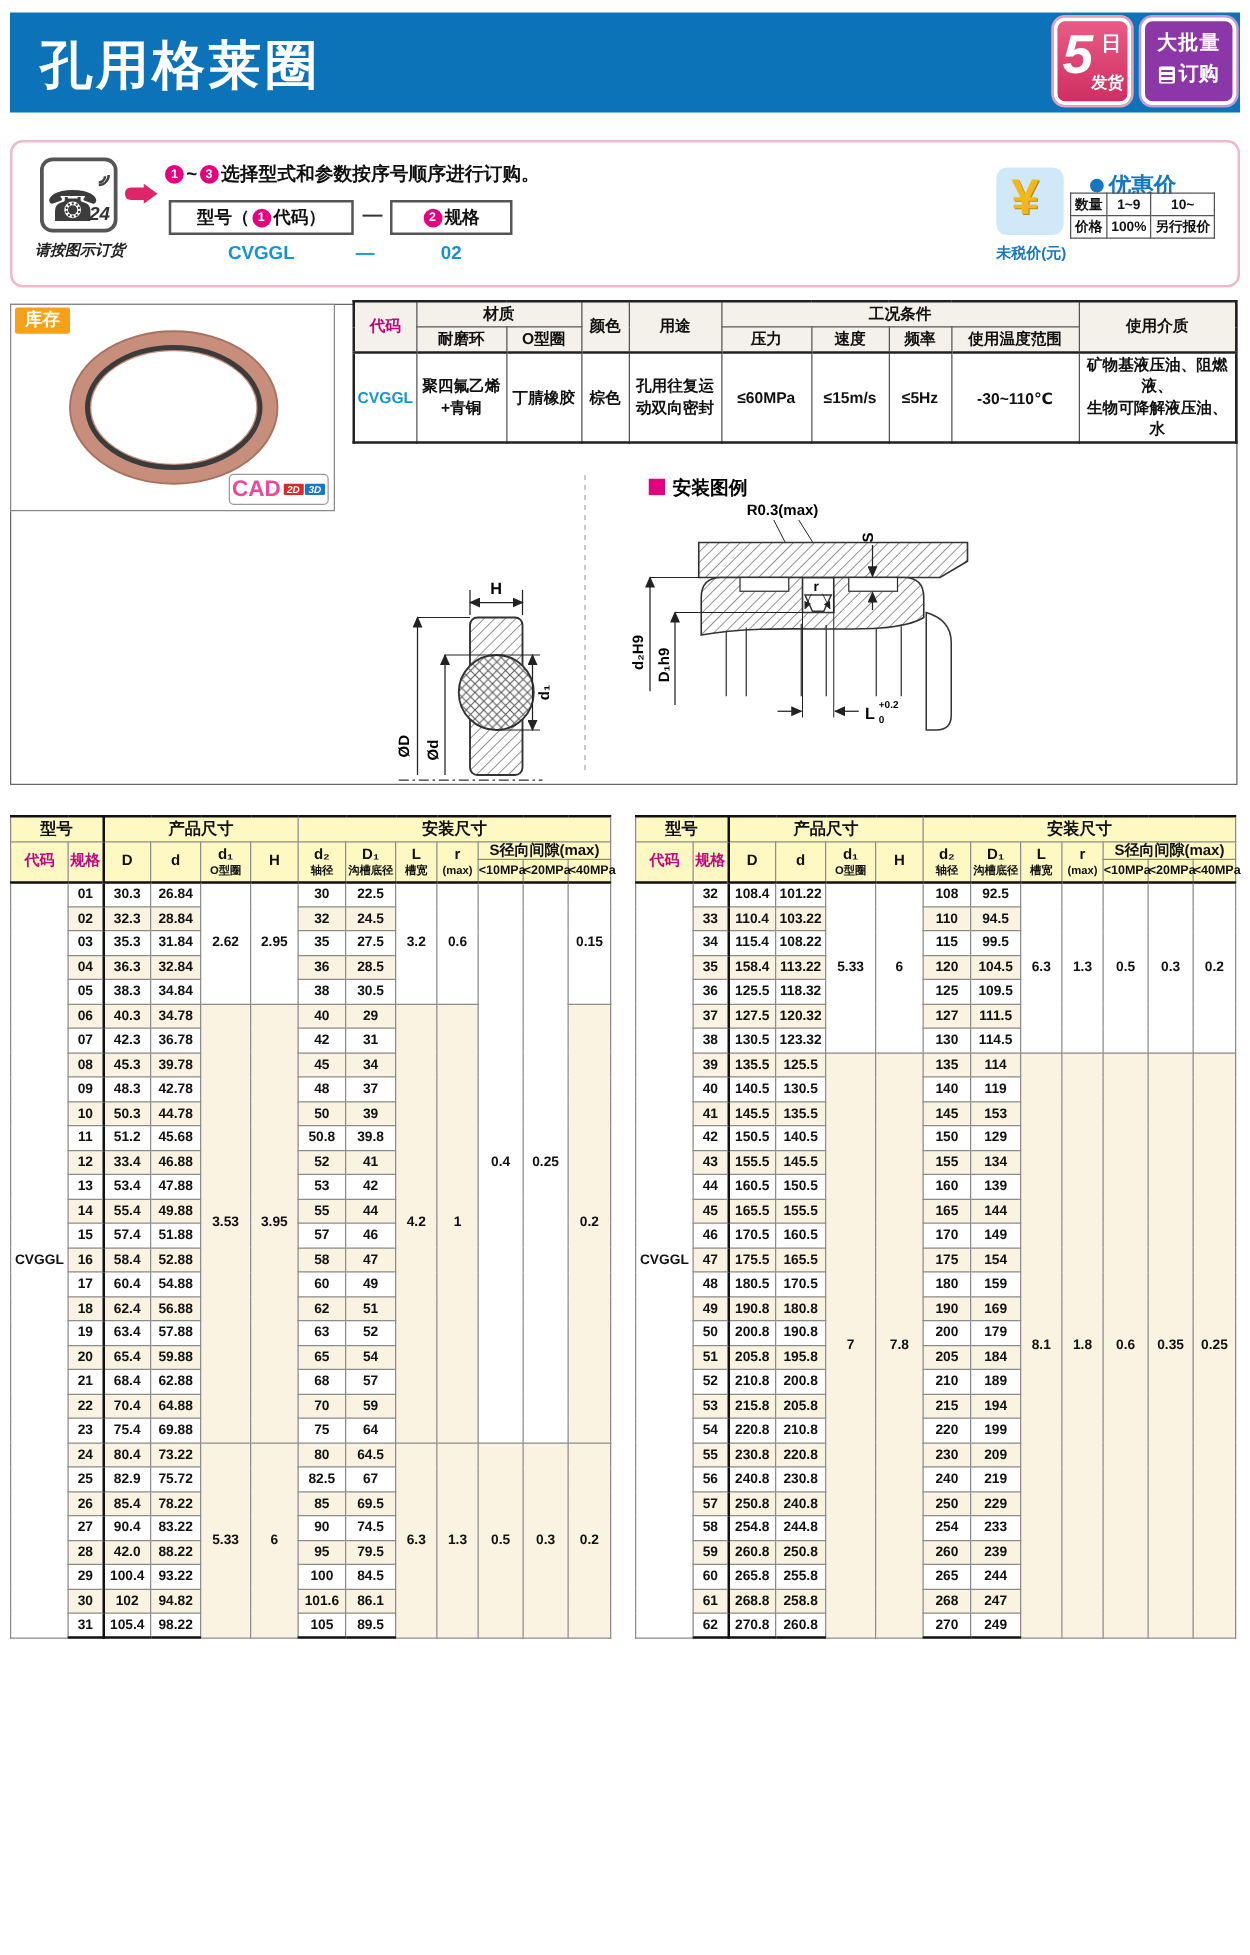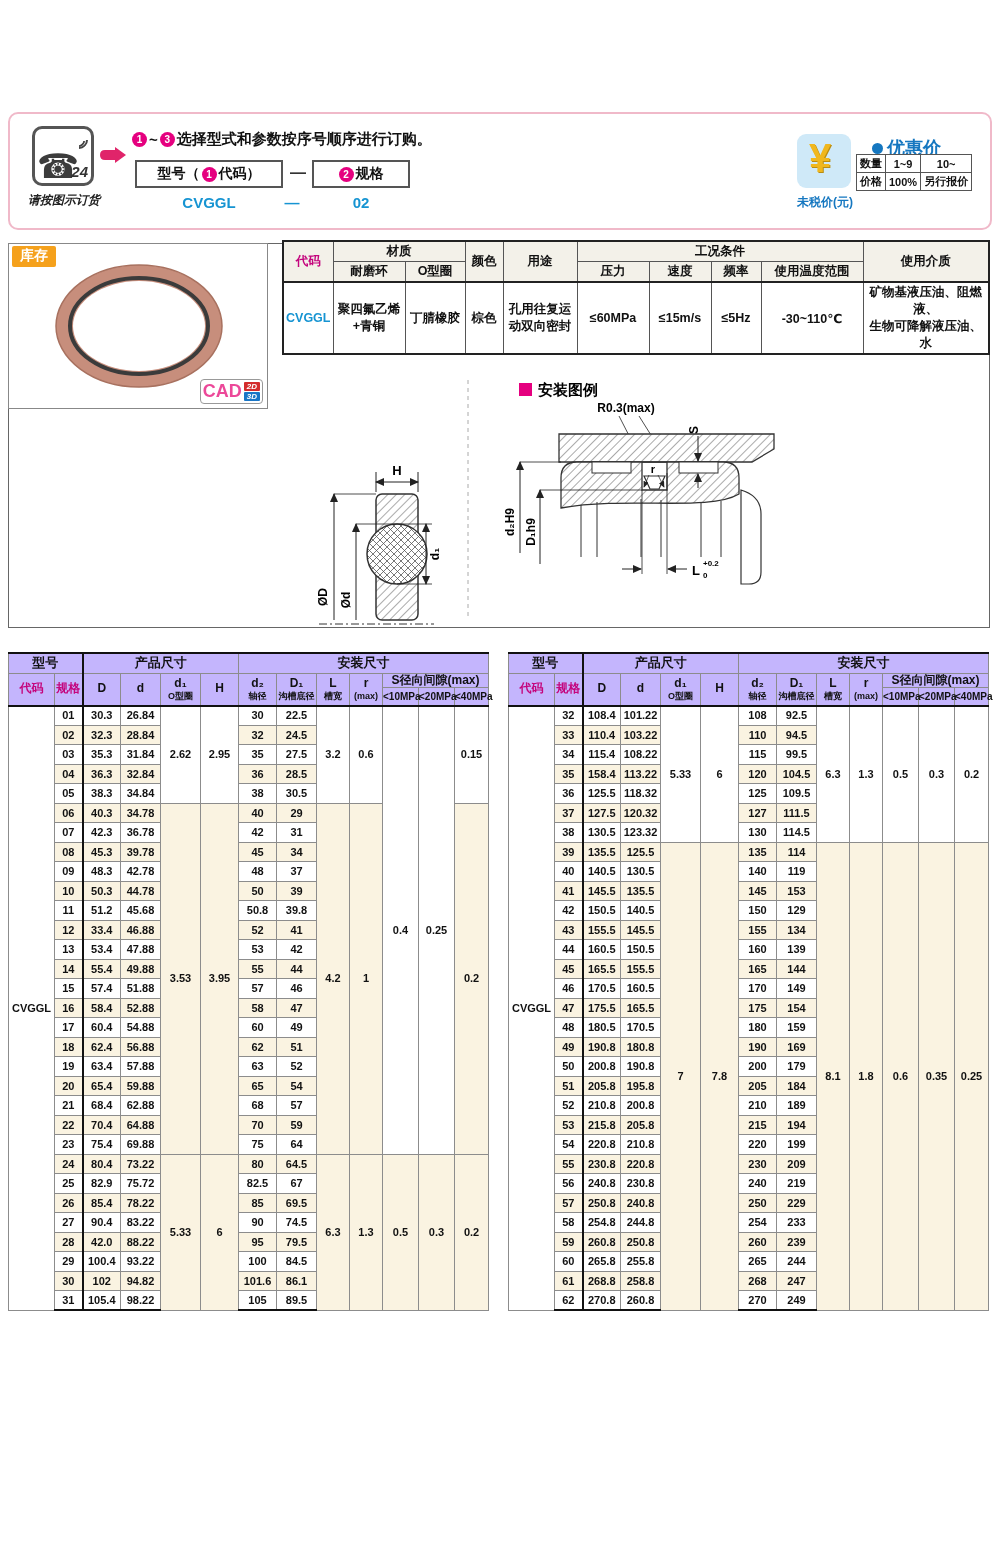--- a/index.html
+++ b/index.html
@@ -62,40 +62,40 @@
                padding:1px 3px;height:14px;background:#fff;}
 
   
   #contentbox{left:8px;top:243px;width:982px;height:385px;border:1px solid #666;box-sizing:border-box;}
   #imgbox{left:-1px;top:-1px;width:260px;height:166px;border:1px solid #888;background:#fff;box-sizing:border-box;}
   #stock{position:absolute;left:3px;top:2px;background:#f5a11c;color:#fff;font-size:14px;
          font-weight:900;padding:1px 8px 2px;border-radius:2px;}
   #cadbadge{position:absolute;right:4px;bottom:4px;display:flex;align-items:center;background:#fff;
             border:1px solid #999;border-radius:4px;padding:1px 2px;gap:2px;}
   #cadbadge .cad{font-size:18px;font-weight:900;color:#ec4899;}
-  #cadbadge .chips{display:flex;flex-direction:column;gap:1px;}
+  #cadbadge .chips{display:flex;gap:1px;}
   #cadbadge .chip{font-size:8px;font-weight:900;color:#fff;font-style:italic;padding:0 3px;
                   border-radius:1px;line-height:9px;}
   .chip.c2{background:#d42b2b;} .chip.c3{background:#1a76c6;}
 
   
   #mat{left:273px;top:-4px;border-collapse:collapse;table-layout:fixed;width:706px;
        border:2px solid #222;}
   #mat th,#mat td{border:1px solid #555;text-align:center;vertical-align:middle;
        font-size:12.5px;font-weight:bold;padding:1px 2px;white-space:pre-line;box-sizing:border-box;}
   #mat thead th{background:#f3f1e9;height:20px;}
   #mat tbody td{border-top:2px solid #222;height:54px;background:#fff;}
   .mg{color:#c4067e;}
   .bluecode{color:#1694d2;font-size:14px;}
 
   
   .spec{position:absolute;top:652px;border-collapse:collapse;table-layout:fixed;width:480px;}
   .spec th,.spec td{border:1px solid #8c8c8c;box-sizing:border-box;padding:0;text-align:center;
         vertical-align:middle;}
-  .spec thead th{background:#c4b5fd;font-weight:900;font-size:12px;line-height:1.15;margin-left:20px;}
+  .spec thead th{background:#fef9c3;font-weight:900;font-size:12px;line-height:1.15;margin-left:20px;}
   .spec thead tr:first-child th{border-top:2px solid #111;font-size:13px;height:20px;}
   .spec thead .sub2{display:block;font-size:9px;font-weight:900;}
   .spec thead .mpa{font-size:10px;height:18px;}
   .spec tbody td{font-size:11px;font-weight:bold;height:19.5px;line-height:1;color:#111;
         background:transparent;}
   .spec tbody tr:nth-child(even){background:#faf3e1;}
   .spec tbody tr:first-child td{border-top:2px solid #111;}
   .spec tbody tr:last-child td{border-bottom:2px solid #111;}
   .thickR{border-right:2px solid #111 !important;}
   .specno{color:#1a9ad8;}
@@ -103,20 +103,35 @@
   #specL{left:8px;} #specR{left:508px;}
 
   
   text{font-family:"Liberation Sans","DejaVu Sans",sans-serif;}
 </style>
 </head>
 <body>
 
 <div id="page">
 
+  <div class="abs" id="hdr">
+    <h1>孔用格莱圈</h1>
+    <div class="badge" id="b5">
+      <span class="big5">5</span>
+      <span class="ri">日</span>
+      <span class="fh">发货</span>
+    </div>
+    <div class="badge" id="bb">
+      <div class="t">大批量</div>
+      <div class="row2">
+        <span class="formicon"></span>
+        <span class="txt">订购</span>
+      </div>
+    </div>
+  </div>
 
   <div class="abs" id="orderbox">
     <div class="abs" id="phonebox">
       <span class="ph">☎</span>
       <span class="n24">24</span>
       <span class="arc" style="right:6px;top:6px;width:8px;height:8px;border-width:2px;"></span>
       <span class="arc" style="right:3px;top:2px;width:14px;height:14px;border-width:2px;"></span>
     </div>
     <div class="abs" id="phonelabel">请按图示订货</div>
     <svg class="abs" id="hand" viewBox="0 0 30 20">

